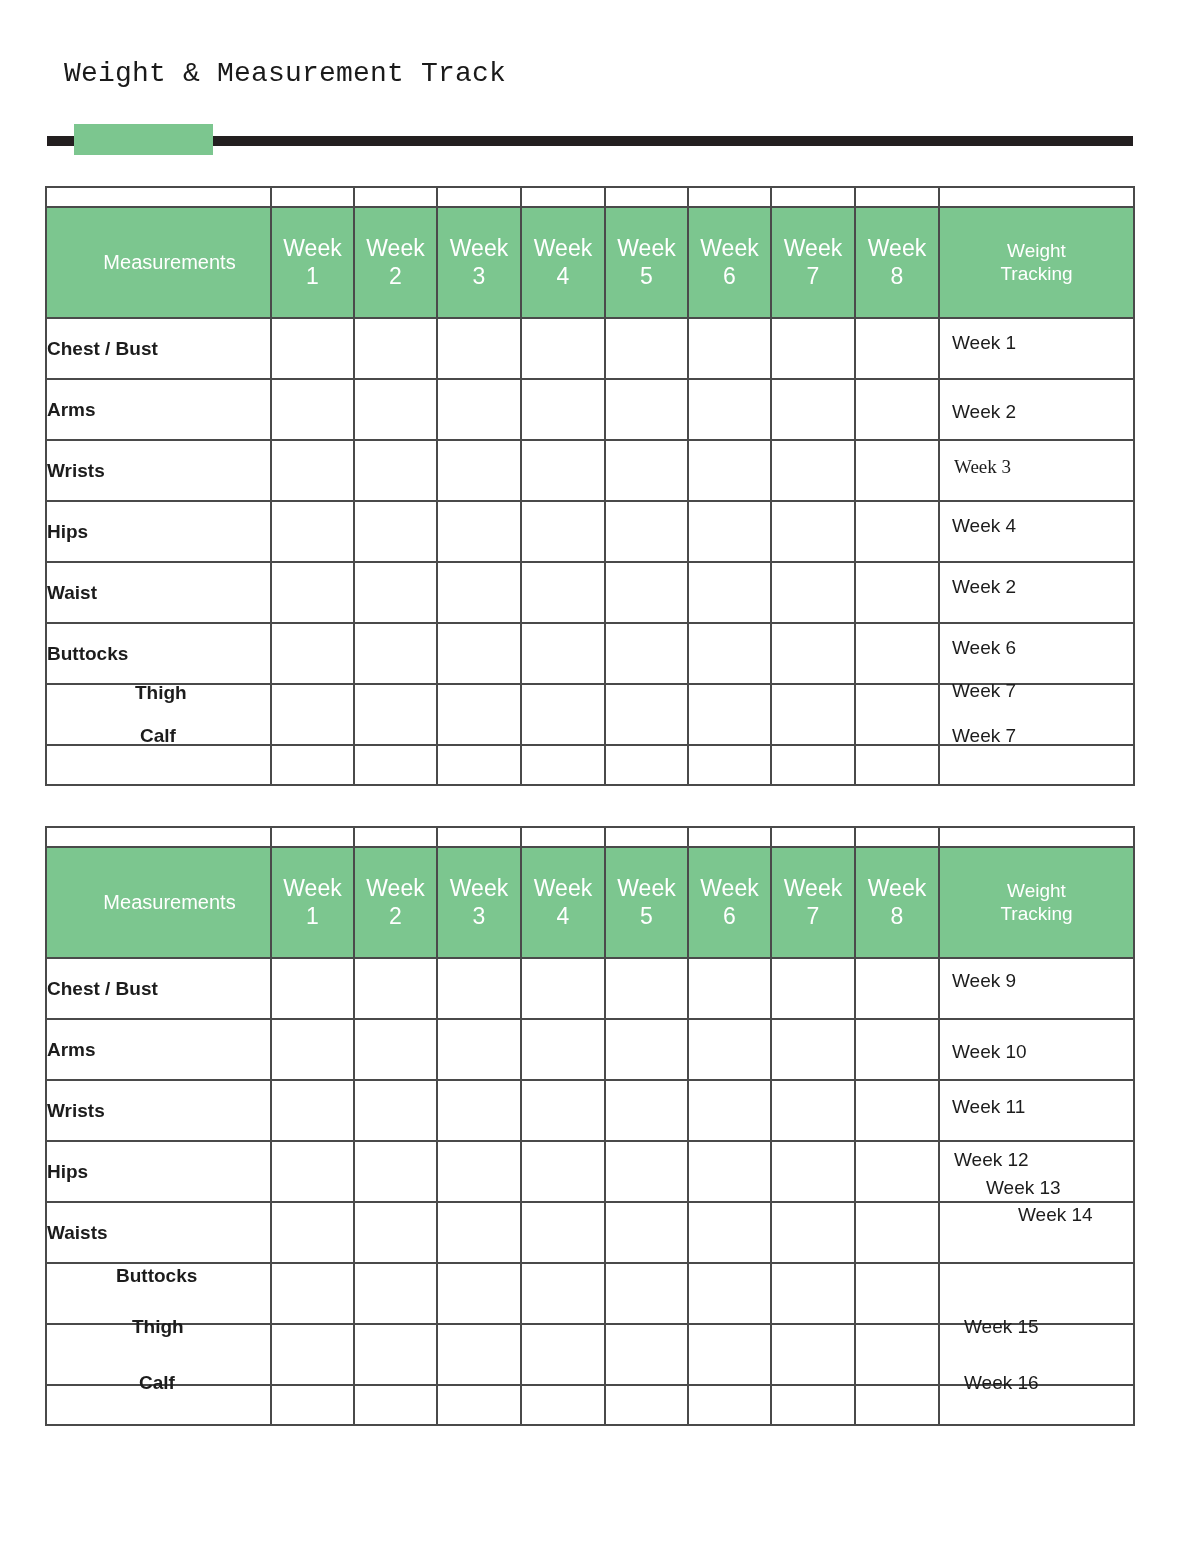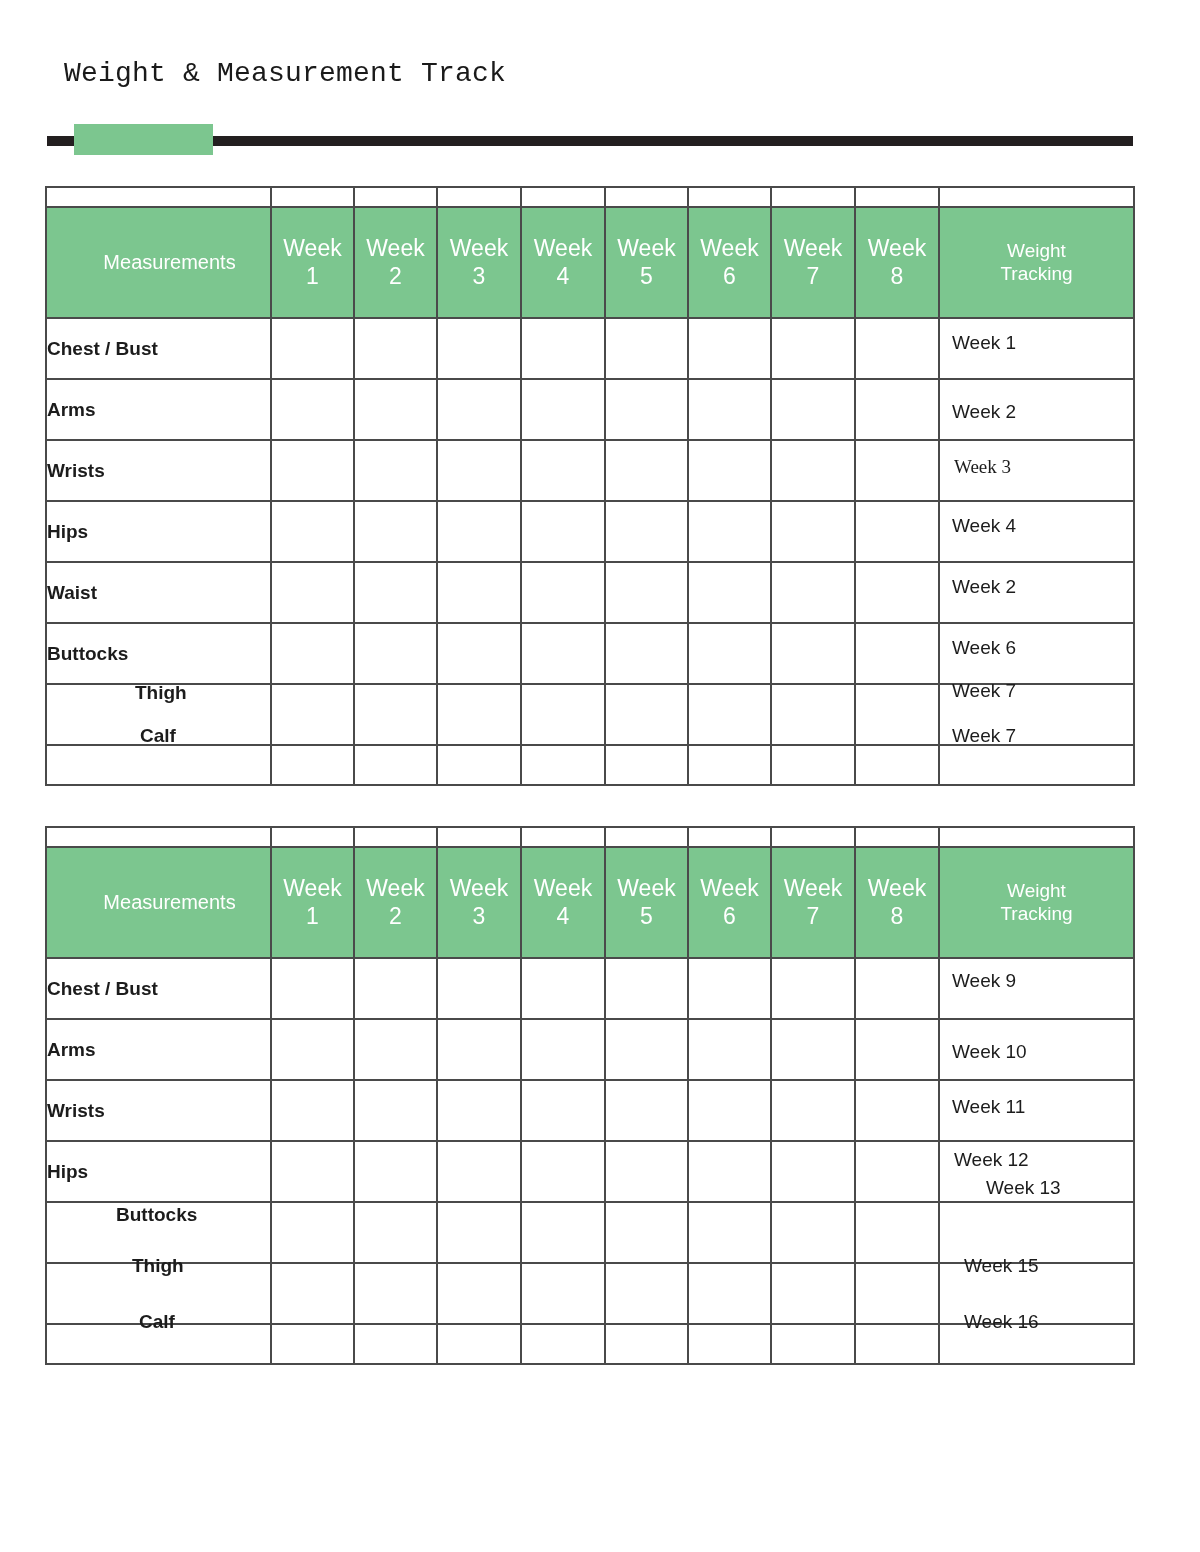--- a/index.html
+++ b/index.html
@@ -450,20 +450,34 @@
       <td class="blank-cell"></td>
       <td class="blank-cell"></td>
       <td class="blank-cell"></td>
       <td class="blank-cell"></td>
       <td class="track-cell">
         <span class="float-label" style="left:14px; top:8px;">Week 12</span>
         <span class="float-label" style="left:46px; top:36px;">Week 13</span>
       </td>
     </tr>
 
+    <tr class="body-row">
+      <td class="meas-cell">Waists</td>
+      <td class="blank-cell"></td>
+      <td class="blank-cell"></td>
+      <td class="blank-cell"></td>
+      <td class="blank-cell"></td>
+      <td class="blank-cell"></td>
+      <td class="blank-cell"></td>
+      <td class="blank-cell"></td>
+      <td class="blank-cell"></td>
+      <td class="track-cell">
+        <span class="float-label" style="left:78px; top:2px;">Week 14</span>
+      </td>
+    </tr>
 
     <tr class="body-row">
       <td class="meas-cell">
         <span class="float-label" style="left:69px; top:2px;">Buttocks</span>
       </td>
       <td class="blank-cell"></td>
       <td class="blank-cell"></td>
       <td class="blank-cell"></td>
       <td class="blank-cell"></td>
       <td class="blank-cell"></td>

